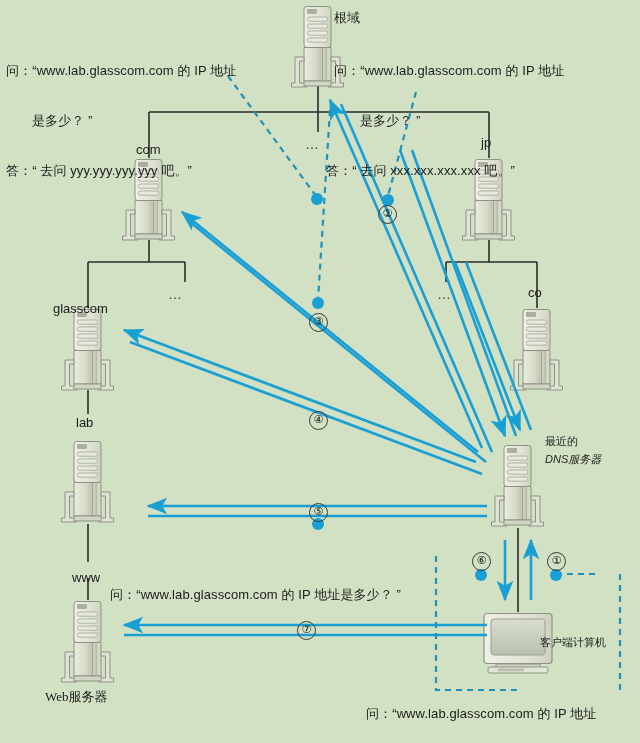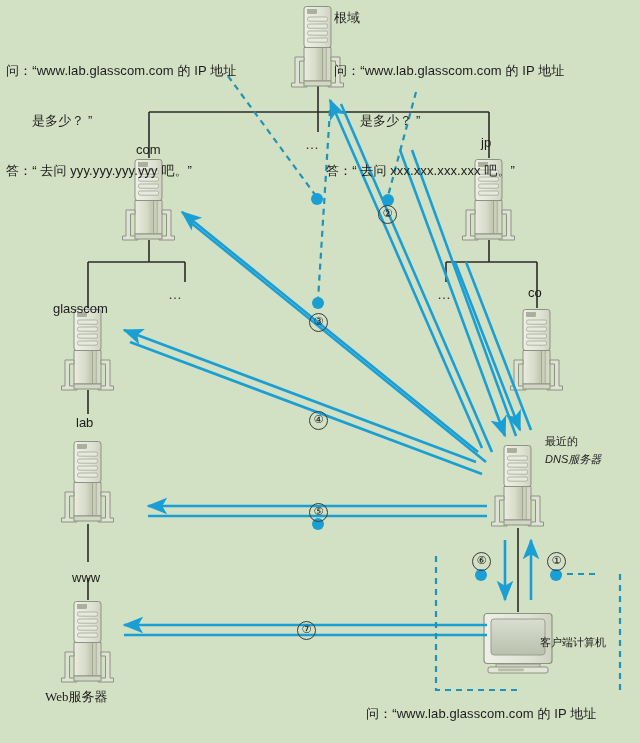--- a/index.html
+++ b/index.html
@@ -173,20 +173,21 @@
     <div>答：“ 去问 yyy.yyy.yyy.yyy 吧。”</div>
   </div>
 
   <div class="txt qa" style="left:334px;top:30px;">
     <div>问：“www.lab.glasscom.com 的 IP 地址</div>
     <div style="padding-left:26px;">是多少？ ”</div>
     <div style="margin-left:-8px;">答：“ 去问 xxx.xxx.xxx.xxx 吧。”</div>
   </div>
 
   <div class="txt qa" style="left:110px;top:554px;">
+    <div>问：“www.lab.glasscom.com 的 IP 地址是多少？ ”</div>
   </div>
 
   <div class="txt qa" style="left:366px;top:673px;">
     <div>问：“www.lab.glasscom.com 的 IP 地址</div>
     
     
     
   </div>
 
   <div class="txt nodelabel" style="left:334px;top:10px;">根域</div>

